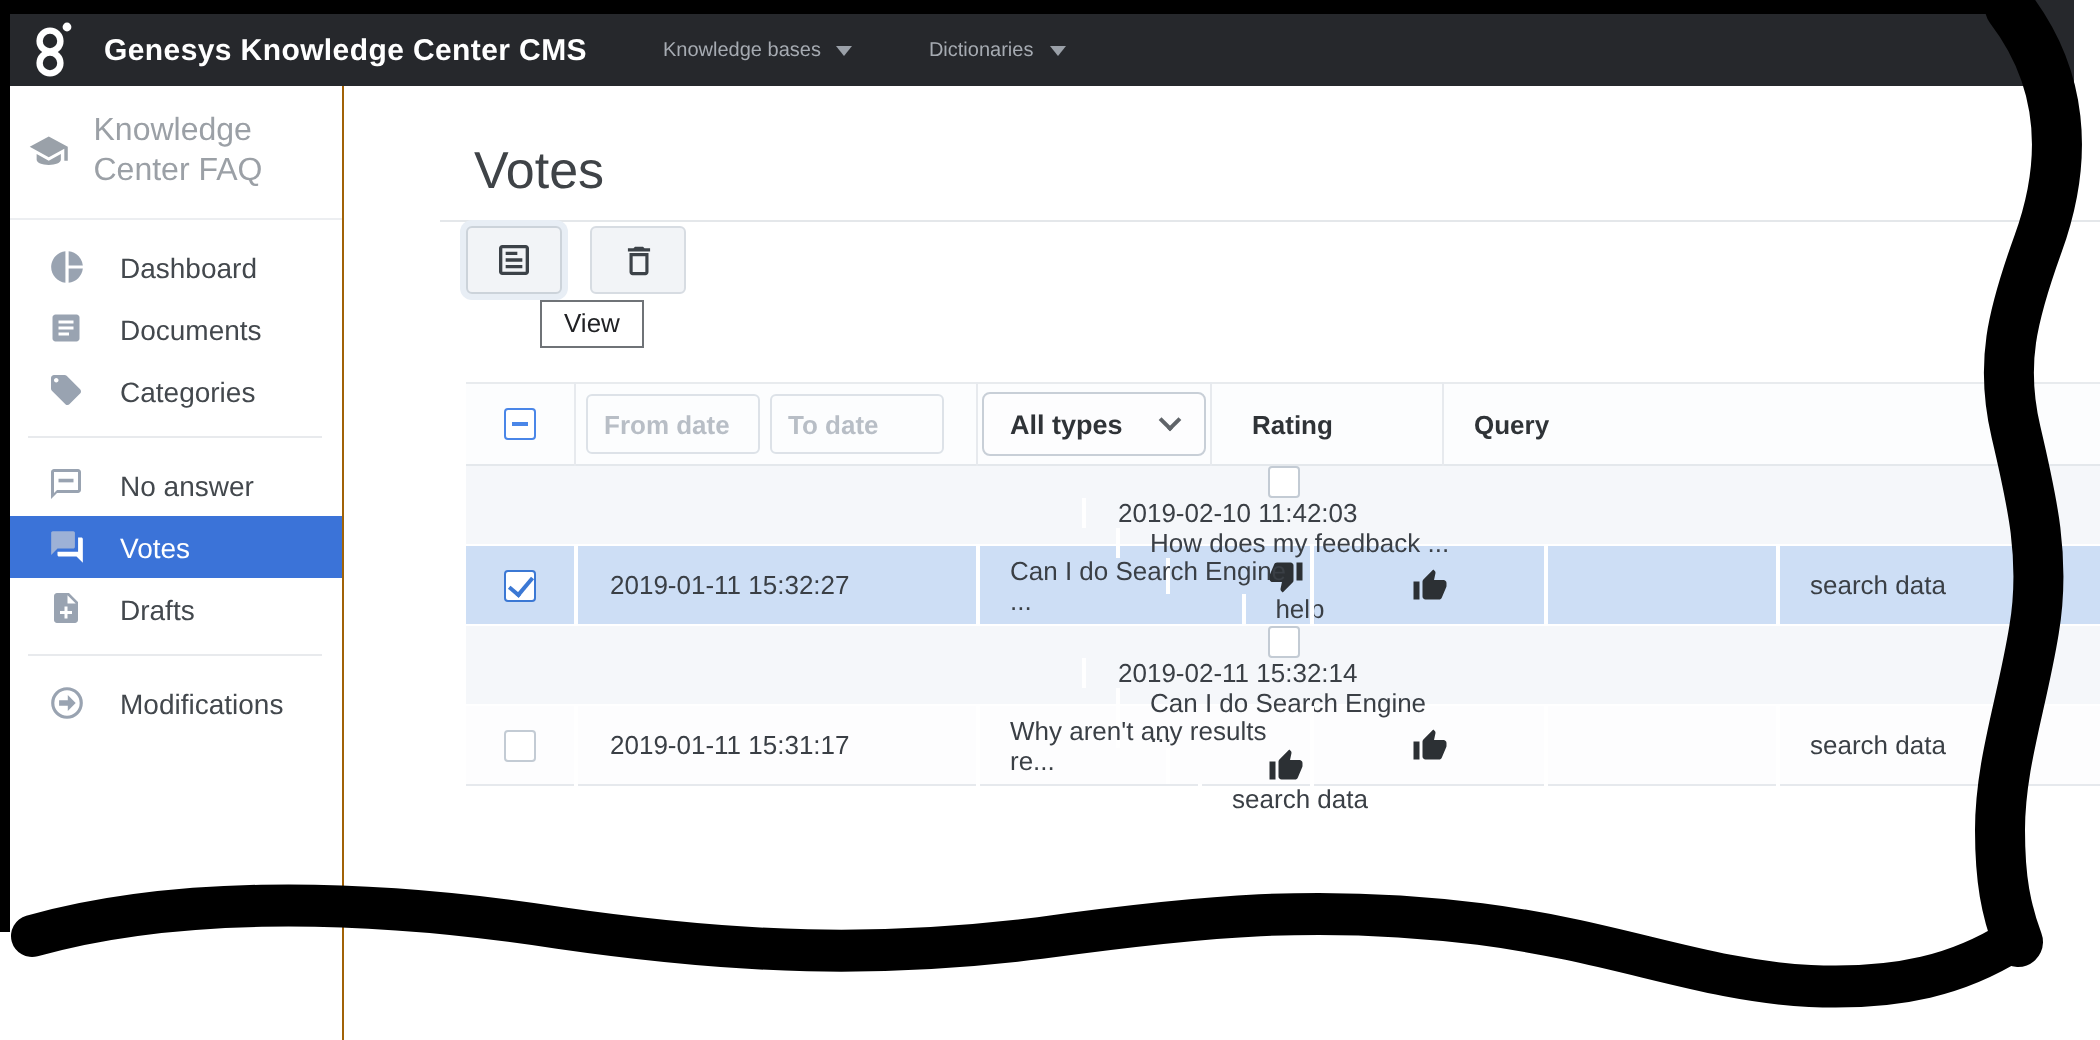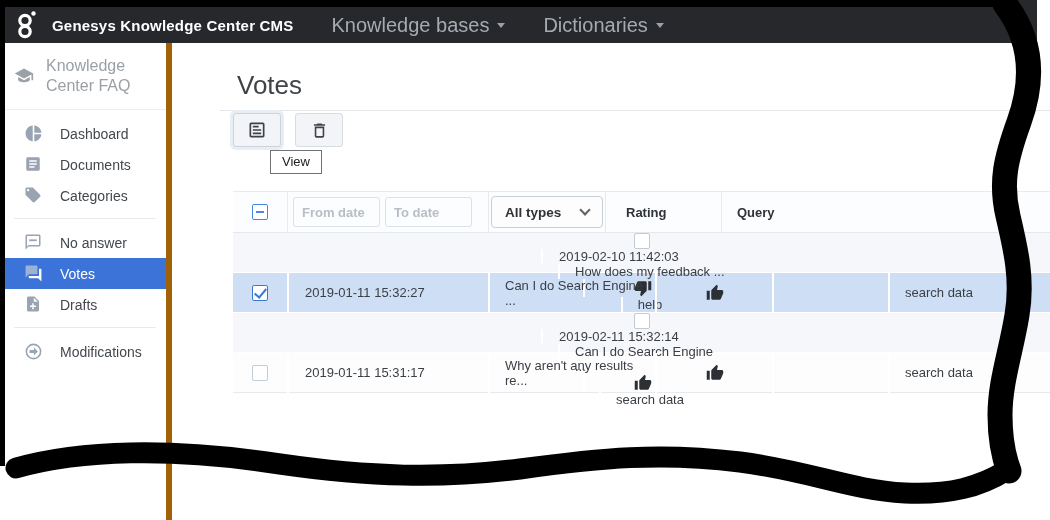--- a/index.html
+++ b/index.html
@@ -4,27 +4,27 @@
 <style>
   * { margin:0; padding:0; box-sizing:border-box; }
   body { background:#fff; font-family:"Liberation Sans", sans-serif; }
   .frame { position:relative; width:1050px; height:520px; background:#fff; overflow:hidden; }
 
   
   .navbar { position:absolute; left:0; top:0; width:1037px; height:43px; background:#26282c;
             display:flex; align-items:center; padding:7px 0 0 14px; }
   .logo { width:26px; height:30px; flex:0 0 auto; }
   .brand { color:#ffffff; font-size:15px; font-weight:bold; margin-left:12px; letter-spacing:.2px; }
-  .nav-menu { color:#a6abb2; font-size:20px; margin-left:38px; display:flex; align-items:center; cursor:default; }
+  .nav-menu { color:#a6abb2; font-size:10px; margin-left:38px; display:flex; align-items:center; cursor:default; }
   .caret { display:inline-block; margin-left:8px; width:0; height:0;
            border-left:4px solid transparent; border-right:4px solid transparent; border-top:5px solid #9aa0a8; }
 
   
   .sidebar { position:absolute; left:0; top:43px; width:172px; height:477px; background:#fff;
-             border-right:6px solid #a16207; }
+             border-right:1px solid #a16207; }
   .sb-header { display:flex; align-items:center; gap:12px; padding:12px 8px 12px 14px;
                border-bottom:1px solid #ecееf1; border-bottom:1px solid #eceef1;
                color:#9ba0a6; font-size:16px; line-height:20px; min-height:67px; }
   .sb-list { padding-top:8px; }
   .sb-item { display:flex; align-items:center; height:31px; padding-left:24px; gap:16px;
              font-size:14px; color:#43484d; cursor:pointer; }
   .sb-item .ic { width:20px; height:20px; flex:0 0 auto; display:flex; }
   .sb-item .ic path, .sb-item .ic rect { fill:#99a3b1; }
   .sb-item .ic .stroked { fill:none; stroke:#99a3b1; stroke-width:2; }
   .sb-item.active { background:#3b73d8; color:#ffffff; }

